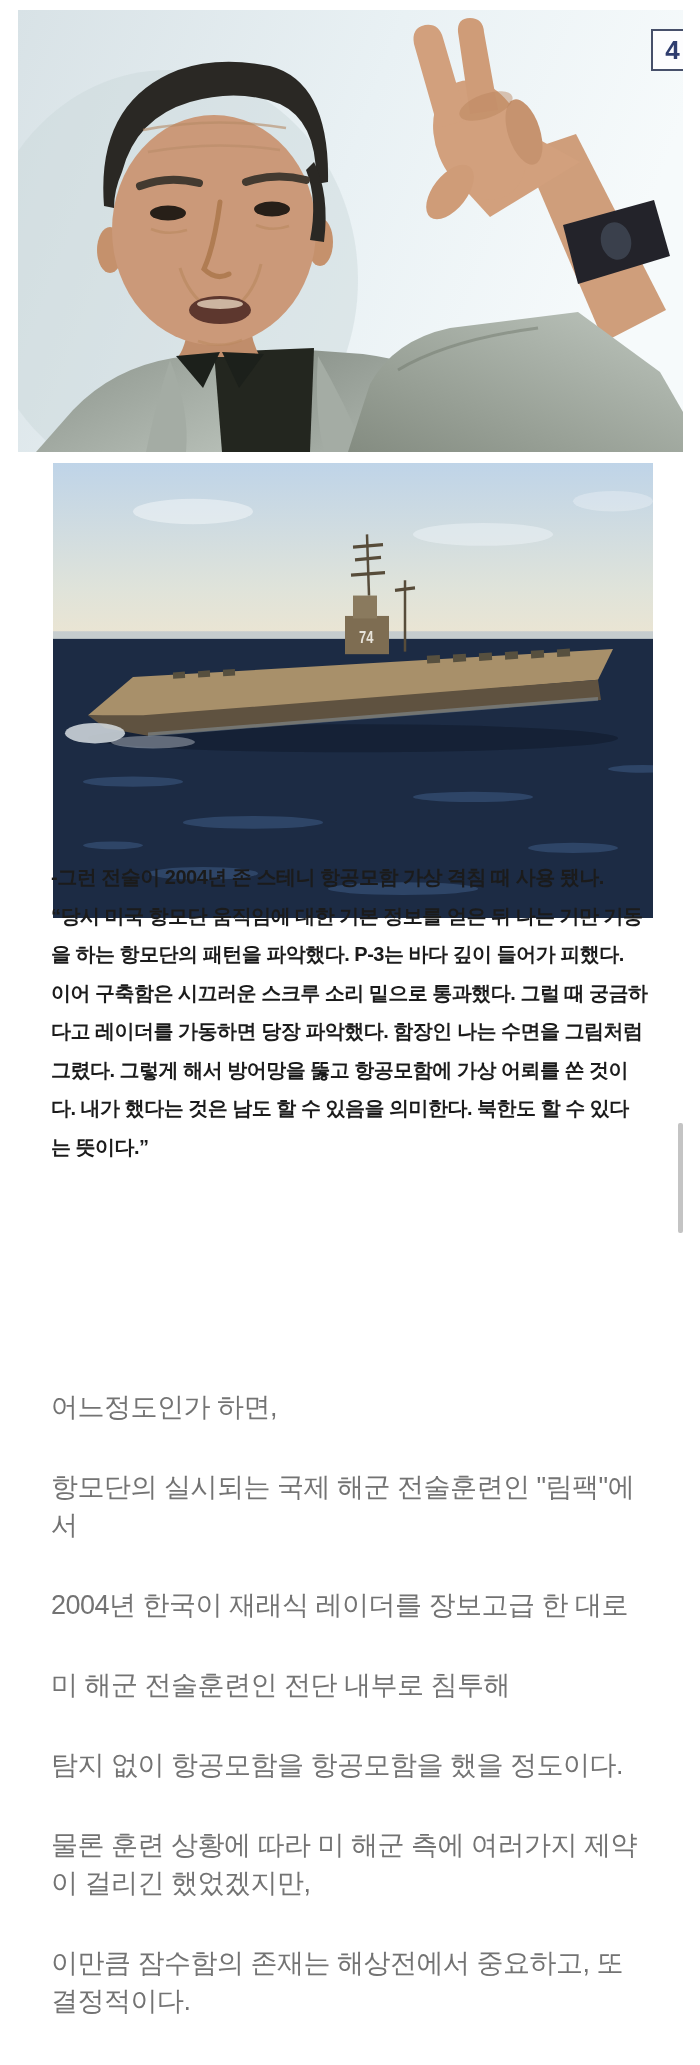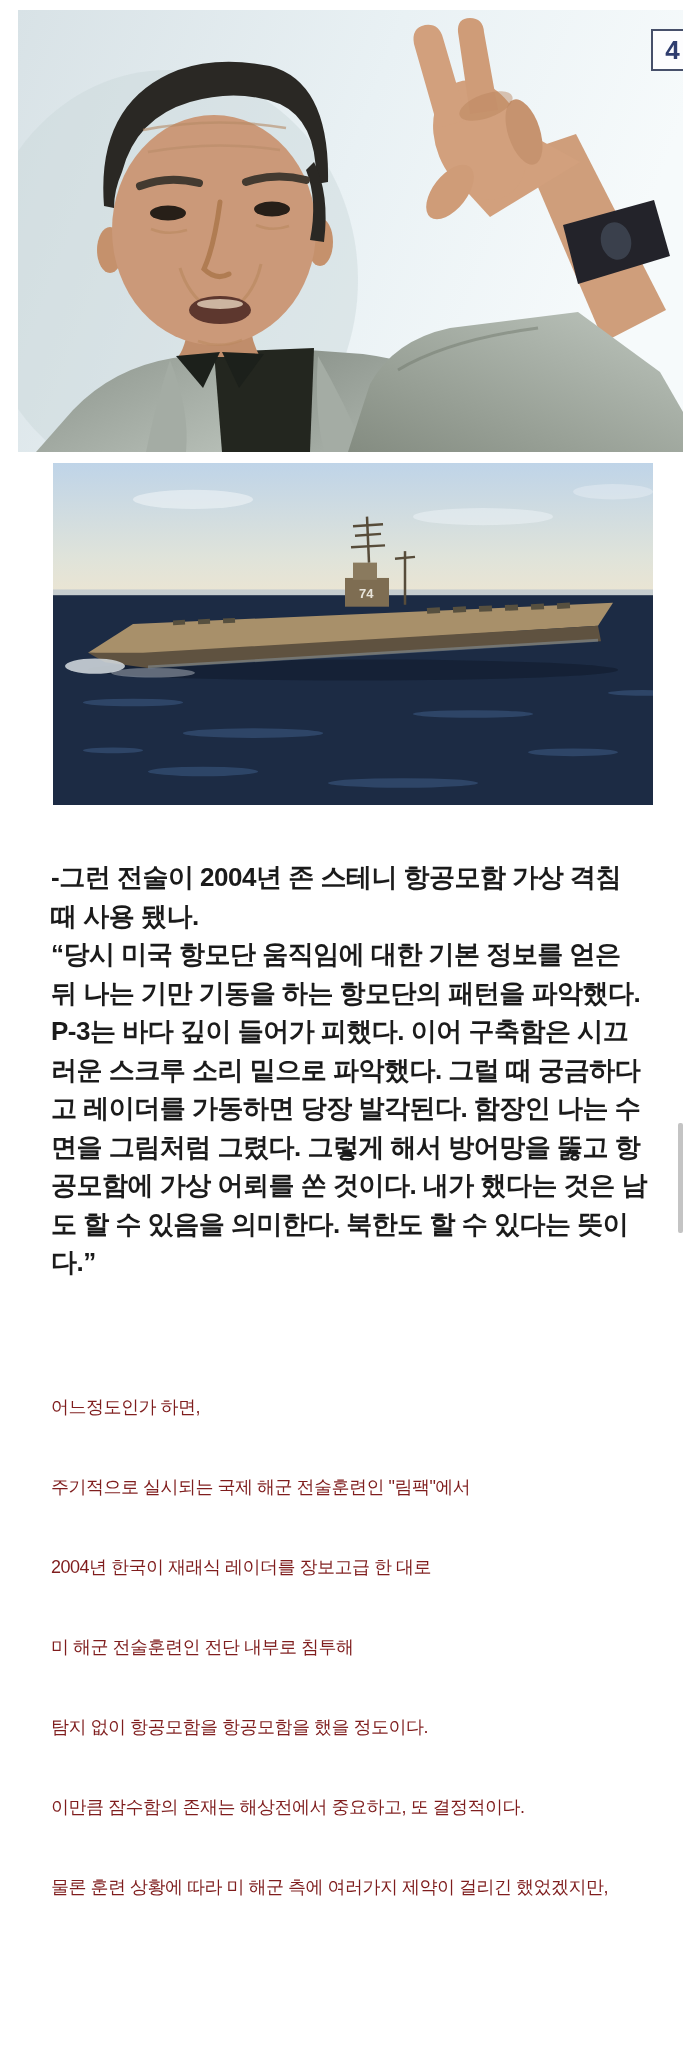--- a/index.html
+++ b/index.html
@@ -4,36 +4,36 @@
 <style>
   html,body{margin:0;padding:0;background:#ffffff;}
   .page{
     position:relative;width:700px;height:2065px;background:#ffffff;
     overflow:hidden;font-family:"Liberation Sans","DejaVu Sans",sans-serif;
   }
   figure{margin:0;padding:0;}
   .photo{position:absolute;overflow:hidden;}
   .photo svg{display:block;width:100%;height:100%;}
   .photo-portrait{left:18px;top:10px;width:665px;height:442px;}
-  .photo-carrier{left:53px;top:463px;width:600px;height:342px;}
+  .photo-carrier{left:53px;top:463px;width:600px;height:455px;}
   .img-badge{
     position:absolute;width:39px;height:38px;background:#fdfdfe;
     border:2px solid #47506a;display:flex;align-items:center;justify-content:center;
     font-weight:bold;font-size:26px;color:#2f3d6e;z-index:5;box-sizing:content-box;
   }
   .badge-4{left:633px;top:19px;}
   .interview{
     position:absolute;left:51px;top:858px;width:597px;
-    font-size:26px;line-height:38.5px;font-weight:700;color:#1b1b1b;
+    font-size:20px;line-height:38.5px;font-weight:700;color:#1b1b1b;
     letter-spacing:-0.5px;word-break:break-all;
   }
   .interview p{margin:0;}
   .commentary{
     position:absolute;left:51px;top:1388px;width:600px;
-    font-size:18px;line-height:38px;font-weight:400;color:#7f1d1d;
+    font-size:27px;line-height:38px;font-weight:400;color:#737373;
     letter-spacing:-0.5px;word-break:break-all;
   }
   .commentary p{margin:0 0 42px 0;}
   .scrollbar-thumb{
     position:absolute;left:678px;top:1123px;width:5px;height:110px;
     background:#c4c4c4;border-radius:2px;
   }
 </style>
 </head>
 <body>
@@ -166,28 +166,28 @@
         <ellipse cx="42" cy="212" rx="30" ry="8" fill="#d6dde2" opacity="0.85"></ellipse>
         <ellipse cx="100" cy="219" rx="42" ry="5" fill="#d6dde2" opacity="0.4"></ellipse>
         <path d="M95,213 L545,185" stroke="#8fa0ad" stroke-width="3" opacity="0.45" fill="none"></path>
       </g>
     </svg>
 
   </figure>
 
   <section class="interview">
     <p>-그런 전술이 2004년 존 스테니 항공모함 가상 격침 때 사용 됐나.</p>
-    <p>“당시 미국 항모단 움직임에 대한 기본 정보를 얻은 뒤 나는 기만 기동을 하는 항모단의 패턴을 파악했다. P-3는 바다 깊이 들어가 피했다. 이어 구축함은 시끄러운 스크루 소리 밑으로 파악했다. 그럴 때 궁금하다고 레이더를 가동하면 당장 발각된다. 함장인 나는 수면을 그림처럼 그렸다. 그렇게 해서 방어망을 뚫고 항공모함에 가상 어뢰를 쏜 것이다. 내가 했다는 것은 남도 할 수 있음을 의미한다. 북한도 할 수 있다는 뜻이다.”</p>
+    <p>“당시 미국 항모단 움직임에 대한 기본 정보를 얻은 뒤 나는 기만 기동을 하는 항모단의 패턴을 파악했다. P-3는 바다 깊이 들어가 피했다. 이어 구축함은 시끄러운 스크루 소리 밑으로 통과했다. 그럴 때 궁금하다고 레이더를 가동하면 당장 파악했다. 함장인 나는 수면을 그림처럼 그렸다. 그렇게 해서 방어망을 뚫고 항공모함에 가상 어뢰를 쏜 것이다. 내가 했다는 것은 남도 할 수 있음을 의미한다. 북한도 할 수 있다는 뜻이다.”</p>
   </section>
 
   <section class="commentary">
     <p>어느정도인가 하면,</p>
-    <p>주기적으로 실시되는 국제 해군 전술훈련인 "림팩"에서</p>
+    <p>항모단의 실시되는 국제 해군 전술훈련인 "림팩"에서</p>
     <p>2004년 한국이 재래식 레이더를 장보고급 한 대로</p>
     <p>미 해군 전술훈련인 전단 내부로 침투해</p>
     <p>탐지 없이 항공모함을 항공모함을 했을 정도이다.</p>
+    <p>물론 훈련 상황에 따라 미 해군 측에 여러가지 제약이 걸리긴 했었겠지만,</p>
     <p>이만큼 잠수함의 존재는 해상전에서 중요하고, 또 결정적이다.</p>
-    <p>물론 훈련 상황에 따라 미 해군 측에 여러가지 제약이 걸리긴 했었겠지만,</p>
   </section>
 
   <div class="scrollbar-thumb"></div>
 
 </div>
 
 </body></html>

